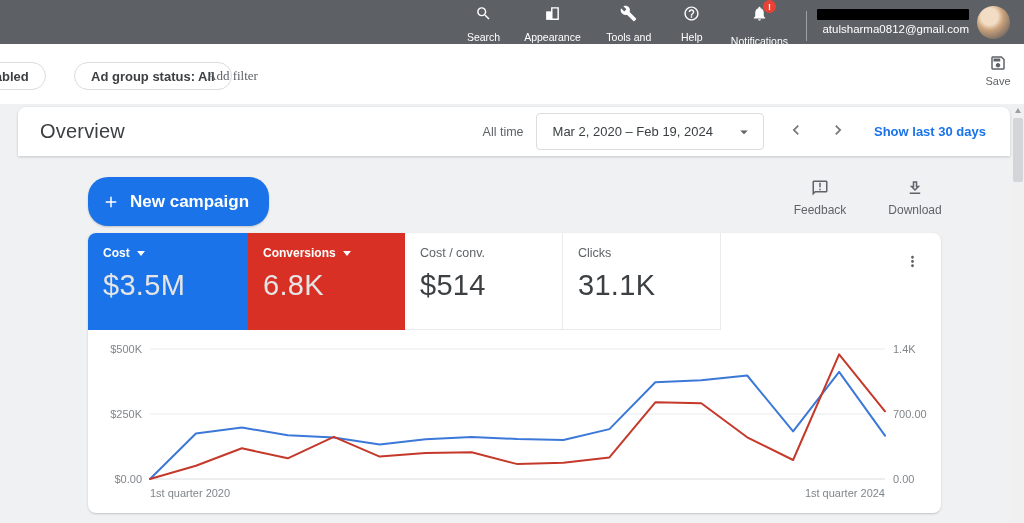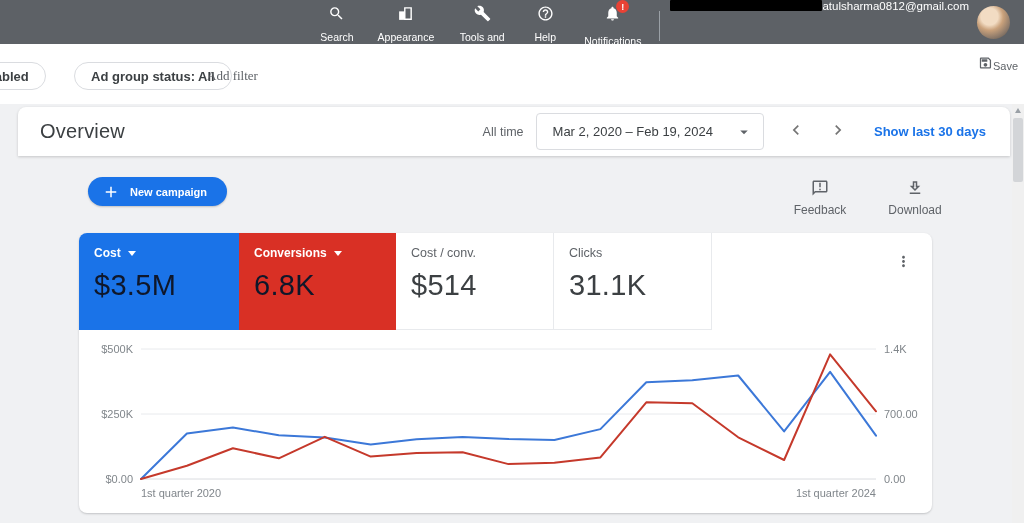--- a/index.html
+++ b/index.html
@@ -12,75 +12,75 @@
             display:flex; align-items:center; justify-content:flex-end; padding-right:8px; }
   .nav { display:flex; align-items:flex-start; height:44px; }
   .nav-item { display:flex; flex-direction:column; align-items:center; justify-content:flex-start;
               color:#fff; padding:5px 12px 0 12px; cursor:pointer; min-width:54px; }
   .nav-item svg { width:17px; height:17px; fill:#fff; flex:0 0 auto; }
   .nav-item .nav-label { font-size:10.5px; margin-top:9px; text-align:center; line-height:1.15; white-space:pre-line; }
   .bell-wrap { position:relative; }
   .nav-badge { position:absolute; top:-5px; right:-8px; background:#e94235; color:#fff; font-size:9px;
                font-weight:bold; width:13px; height:13px; border-radius:50%; display:flex; align-items:center; justify-content:center; }
   .top-divider { width:1px; height:30px; background:#9aa0a6; margin:7px 10px 0 6px; }
-  .account { display:flex; flex-direction:row; align-items:flex-start; justify-content:center; height:44px; margin-right:8px; }
+  .account { display:flex; flex-direction:column; align-items:flex-end; justify-content:center; height:44px; margin-right:8px; }
   .redacted { width:152px; height:11px; background:#000; border-radius:1px; margin-bottom:3px; }
   .email { color:#fff; font-size:11.5px; }
   .avatar { width:33px; height:33px; border-radius:50%; margin-right:6px;
             background:radial-gradient(circle at 38% 32%, #f2dcc3 0 28%, #caa27c 45%, #8d7a6a 70%, #4d4741 100%); }
 
   
   .filterbar { position:absolute; left:0; top:44px; width:1024px; height:60px; background:#fff; }
   .pill { position:absolute; top:18px; height:28px; border:1px solid #dadce0; border-radius:15px;
           display:flex; align-items:center; padding:0 16px; font-size:13px; font-weight:bold; color:#3c4043; background:#fff; cursor:pointer; }
   .pill-cut { left:-62px; }
   .pill-2 { left:74px; }
   .add-filter { position:absolute; left:207px; top:18px; height:28px; border:none; background:none;
                 font-family:Liberation Serif, serif; font-size:13px; color:#5f6368; cursor:pointer; }
-  .save-btn { position:absolute; left:978px; top:10px; width:40px; display:flex; flex-direction:row; align-items:flex-end; cursor:pointer; }
+  .save-btn { position:absolute; left:978px; top:10px; width:40px; display:flex; flex-direction:column; align-items:center; cursor:pointer; }
   .save-btn svg { width:18px; height:18px; fill:#5f6368; }
   .save-btn span { font-size:11px; color:#5f6368; margin-top:3px; }
 
   
   .content { position:absolute; left:0; top:104px; width:1024px; height:419px; background:#f0f1f3; }
 
   .panel-header { position:absolute; left:18px; top:3px; width:992px; height:49px; background:#fff;
                   border-radius:8px 8px 0 0; box-shadow:0 1px 3px rgba(0,0,0,.18);
                   display:flex; align-items:center; }
   .page-title { font-size:20px; font-weight:normal; color:#3c4043; margin-left:22px; letter-spacing:.2px;text-align:center; }
   .range { margin-left:auto; display:flex; align-items:center; margin-right:24px; }
   .all-time { font-size:12.5px; color:#5f6368; margin-right:12px; }
   .date-box { display:flex; align-items:center; border:1px solid #dadce0; border-radius:4px; height:37px;
               padding:0 10px 0 16px; cursor:pointer; background:#fff; }
   .date-box .date-text { font-size:13px; color:#3c4043; }
   .date-box svg { width:18px; height:18px; fill:#5f6368; margin-left:22px; }
   .chev { background:none; border:none; padding:0; margin-left:22px; cursor:pointer; }
   .chev svg { width:20px; height:20px; fill:#757575; }
   .show-last { font-size:13px; font-weight:bold; color:#1a73e8; margin-left:26px; text-decoration:none; cursor:pointer; }
 
-  .new-campaign { position:absolute; left:88px; top:73px; height:29px; border:none; border-radius:20px;
+  .new-campaign { position:absolute; left:88px; top:73px; height:49px; border:none; border-radius:20px;
                   background:#1a73e8; color:#fff; display:flex; align-items:center; padding:0 20px 0 14px;
-                  font-family:inherit; font-size:11px; font-weight:bold; cursor:pointer; box-shadow:0 1px 2px rgba(0,0,0,.2); }
+                  font-family:inherit; font-size:17px; font-weight:bold; cursor:pointer; box-shadow:0 1px 2px rgba(0,0,0,.2); }
   .new-campaign svg { width:18px; height:18px; fill:#fff; margin-right:10px; }
 
   .icon-actions { position:absolute; left:780px; top:75px; width:175px; display:flex; justify-content:space-between; }
   .icon-action { display:flex; flex-direction:column; align-items:center; cursor:pointer; width:80px; }
   .icon-action svg { width:18px; height:18px; fill:#5f6368; }
   .icon-action span { font-size:12px; color:#5f6368; margin-top:6px; }
 
   
-  .card { position:absolute; left:79px; top:129px; width:853px; height:280px; background:#fff;
+  .card { position:absolute; left:88px; top:129px; width:853px; height:280px; background:#fff;
           border-radius:8px; box-shadow:0 1px 2px rgba(60,64,67,.25); }
   .metrics { display:flex; height:97px; }
   .metric { width:158px; padding:13px 0 0 15px; cursor:pointer; }
   .metric-blue { background:#1a73e8; border-top-left-radius:8px; width:160px; }
   .metric-red  { background:#d93025; width:157px; }
   .metric-label { font-size:12px; color:#fff; display:flex; align-items:center; font-weight:bold; }
   .metric-plain .metric-label { color:#5f6368; font-weight:normal; font-size:12.5px; }
-  .metric-value { font-size:29px; color:#0f172a; margin-top:9px; letter-spacing:.3px; }
+  .metric-value { font-size:29px; color:#e5e5e5; margin-top:9px; letter-spacing:.3px; }
   .metric-plain .metric-value { color:#3c4043; }
   .metric-plain { border-right:1px solid #e8eaed; border-bottom:1px solid #e8eaed; background:#fff; }
   .caret-down { width:0; height:0; border-left:4px solid transparent; border-right:4px solid transparent;
                 border-top:5px solid #fff; margin-left:7px; }
   .metric-spacer { flex:1; display:flex; justify-content:flex-end; align-items:flex-start; padding:18px 18px 0 0; }
   .kebab { background:none; border:none; cursor:pointer; padding:2px; }
   .kebab svg { width:17px; height:17px; fill:#5f6368; }
   #chart-svg { position:absolute; left:0; top:104px; width:853px; height:172px; display:block; }
   #chart-svg text { font-family:"Liberation Sans", sans-serif; }
 

